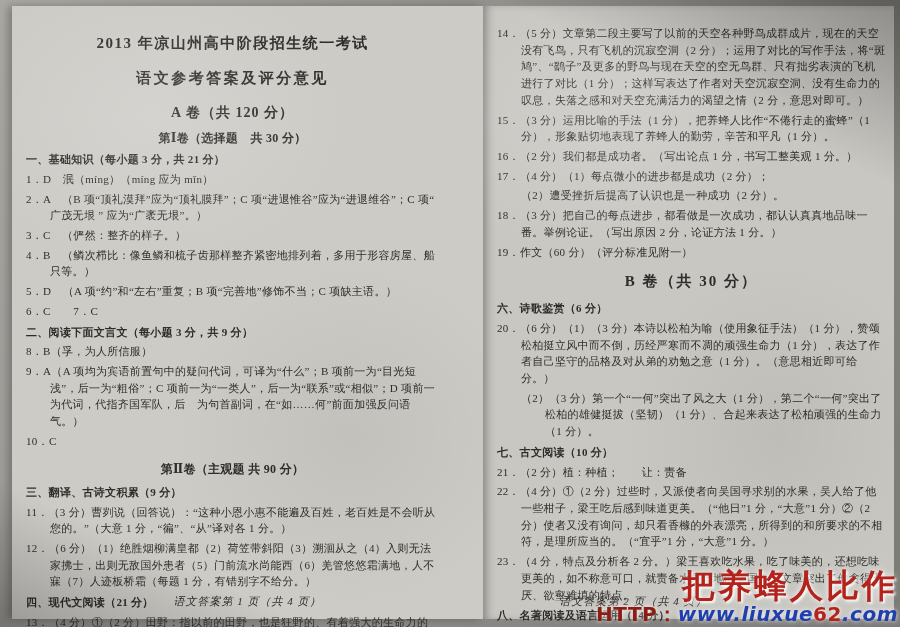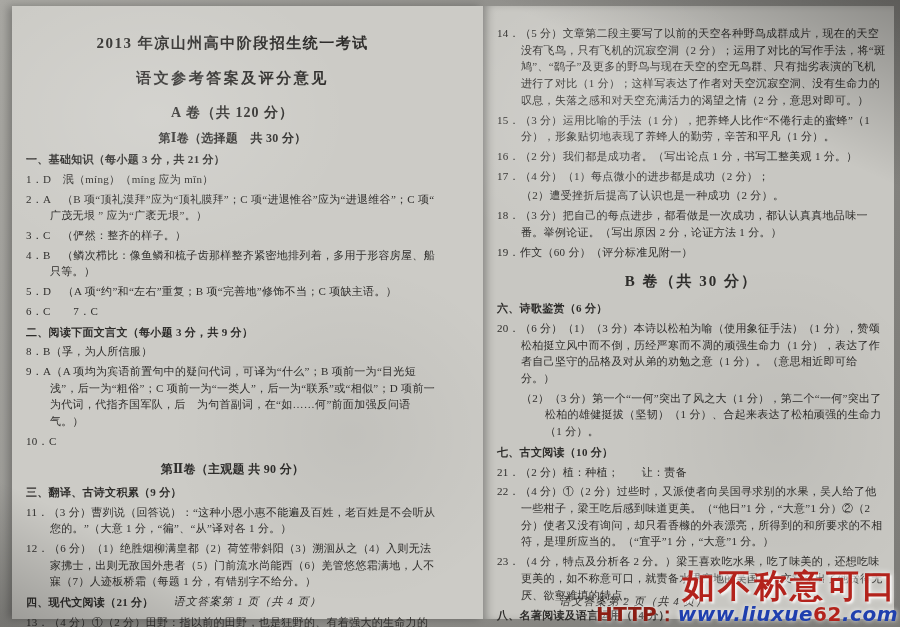--- a/index.html
+++ b/index.html
@@ -92,17 +92,17 @@
     <p class="sec">七、古文阅读（10 分）</p>
     <p class="item">21．（2 分）植：种植；　　让：责备</p>
     <p class="item">22．（4 分）①（2 分）过些时，又派使者向吴国寻求别的水果，吴人给了他一些柑子，梁王吃后感到味道更美。（“他日”1 分，“大意”1 分）②（2 分）使者又没有询问，却只看香橼的外表漂亮，所得到的和所要求的不相符，是理所应当的。（“宜乎”1 分，“大意”1 分。）</p>
     <p class="item">23．（4 分，特点及分析各 2 分。）梁王喜欢吃水果，吃了味美的，还想吃味更美的，如不称意可口，就责备水果产地的吴国人，文章突出了他贪得无厌、欲壑难填的特点。</p>
     <p class="sec">八、名著阅读及语言运用（14 分）</p>
 
     <div class="page-footer">语文答案第 2 页（共 4 页）</div>
   </div>
 
   <div class="watermark">
-    <div class="wm-site">如不称意可口</div>
+    <div class="wm-site">把养蜂人比作</div>
     <div class="wm-url"><span class="wm-proto">HTTP：</span><span class="wm-blue">www.liuxue</span><span class="wm-red">62</span><span class="wm-blue">.com</span></div>
   </div>
 
 </div>
 
 </body></html>

